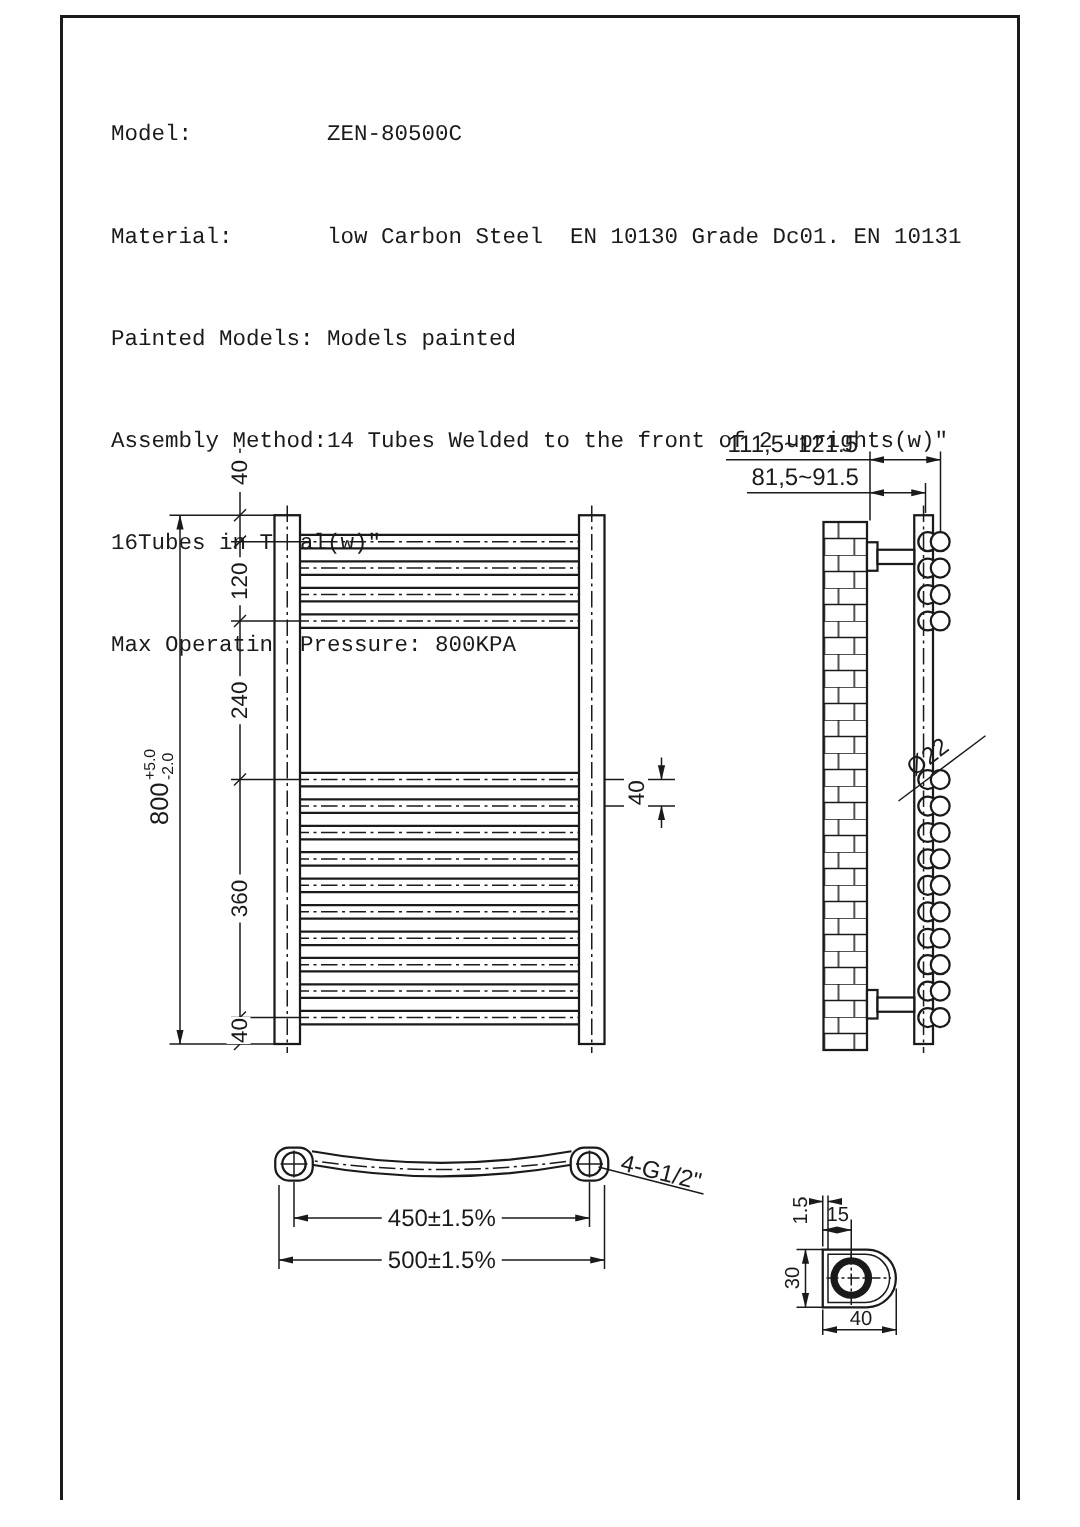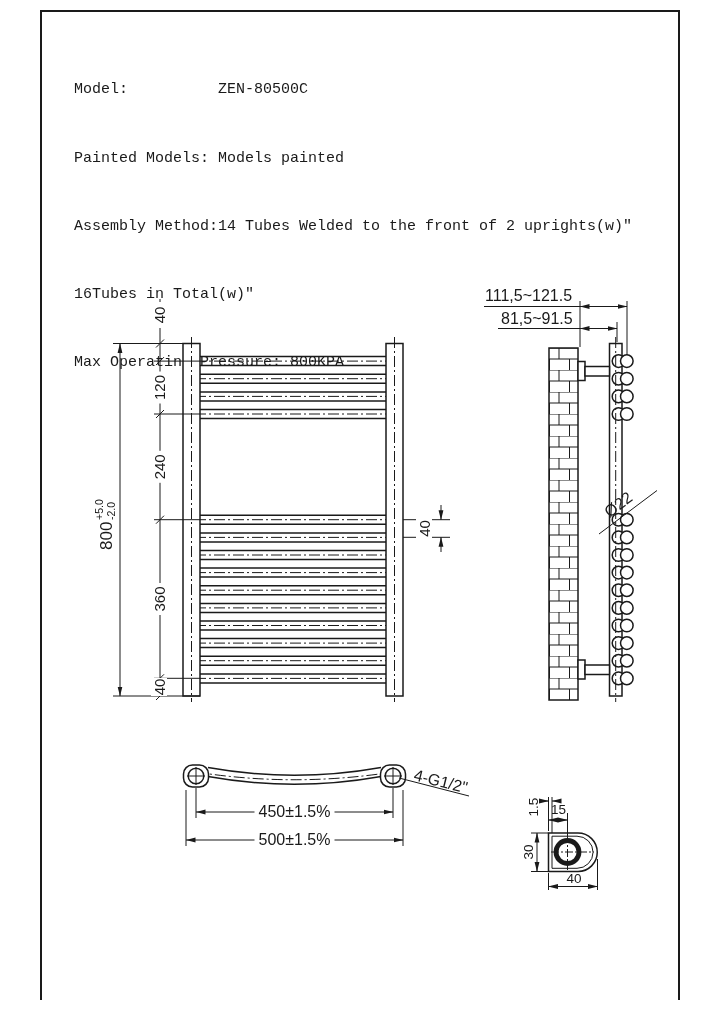--- a/index.html
+++ b/index.html
@@ -23,20 +23,21 @@
   .wbg{fill:#fff;stroke:none;}
 </style>
 </head>
 <body>
 
 <div class="sheet">
   <div class="frame"></div>
 
   <div class="specs">
     <div class="srow"><span class="slabel">Model:</span><span>ZEN-80500C</span></div>
+    <div class="srow"><span class="slabel">Material:</span><span>low Carbon Steel  EN 10130 Grade Dc01. EN 10131</span></div>
     <div class="srow"><span class="slabel">Painted Models:</span><span>Models painted</span></div>
     <div class="srow"><span class="slabel">Assembly Method:</span><span>14 Tubes Welded to the front of 2 uprights(w)"</span></div>
     <div class="srow">16Tubes in Total(w)"</div>
     <div class="srow">Max Operating Pressure: 800KPA</div>
   </div>
 
   <svg class="drawing" viewBox="0 0 720 1018">
     <defs>
       <marker id="ae" viewBox="0 0 10 6" refX="9.5" refY="3" markerWidth="10" markerHeight="6" orient="auto-start-reverse">
         <path d="M0,0.6 L10,3 L0,5.4 Z" fill="#1a1a1a"></path>

